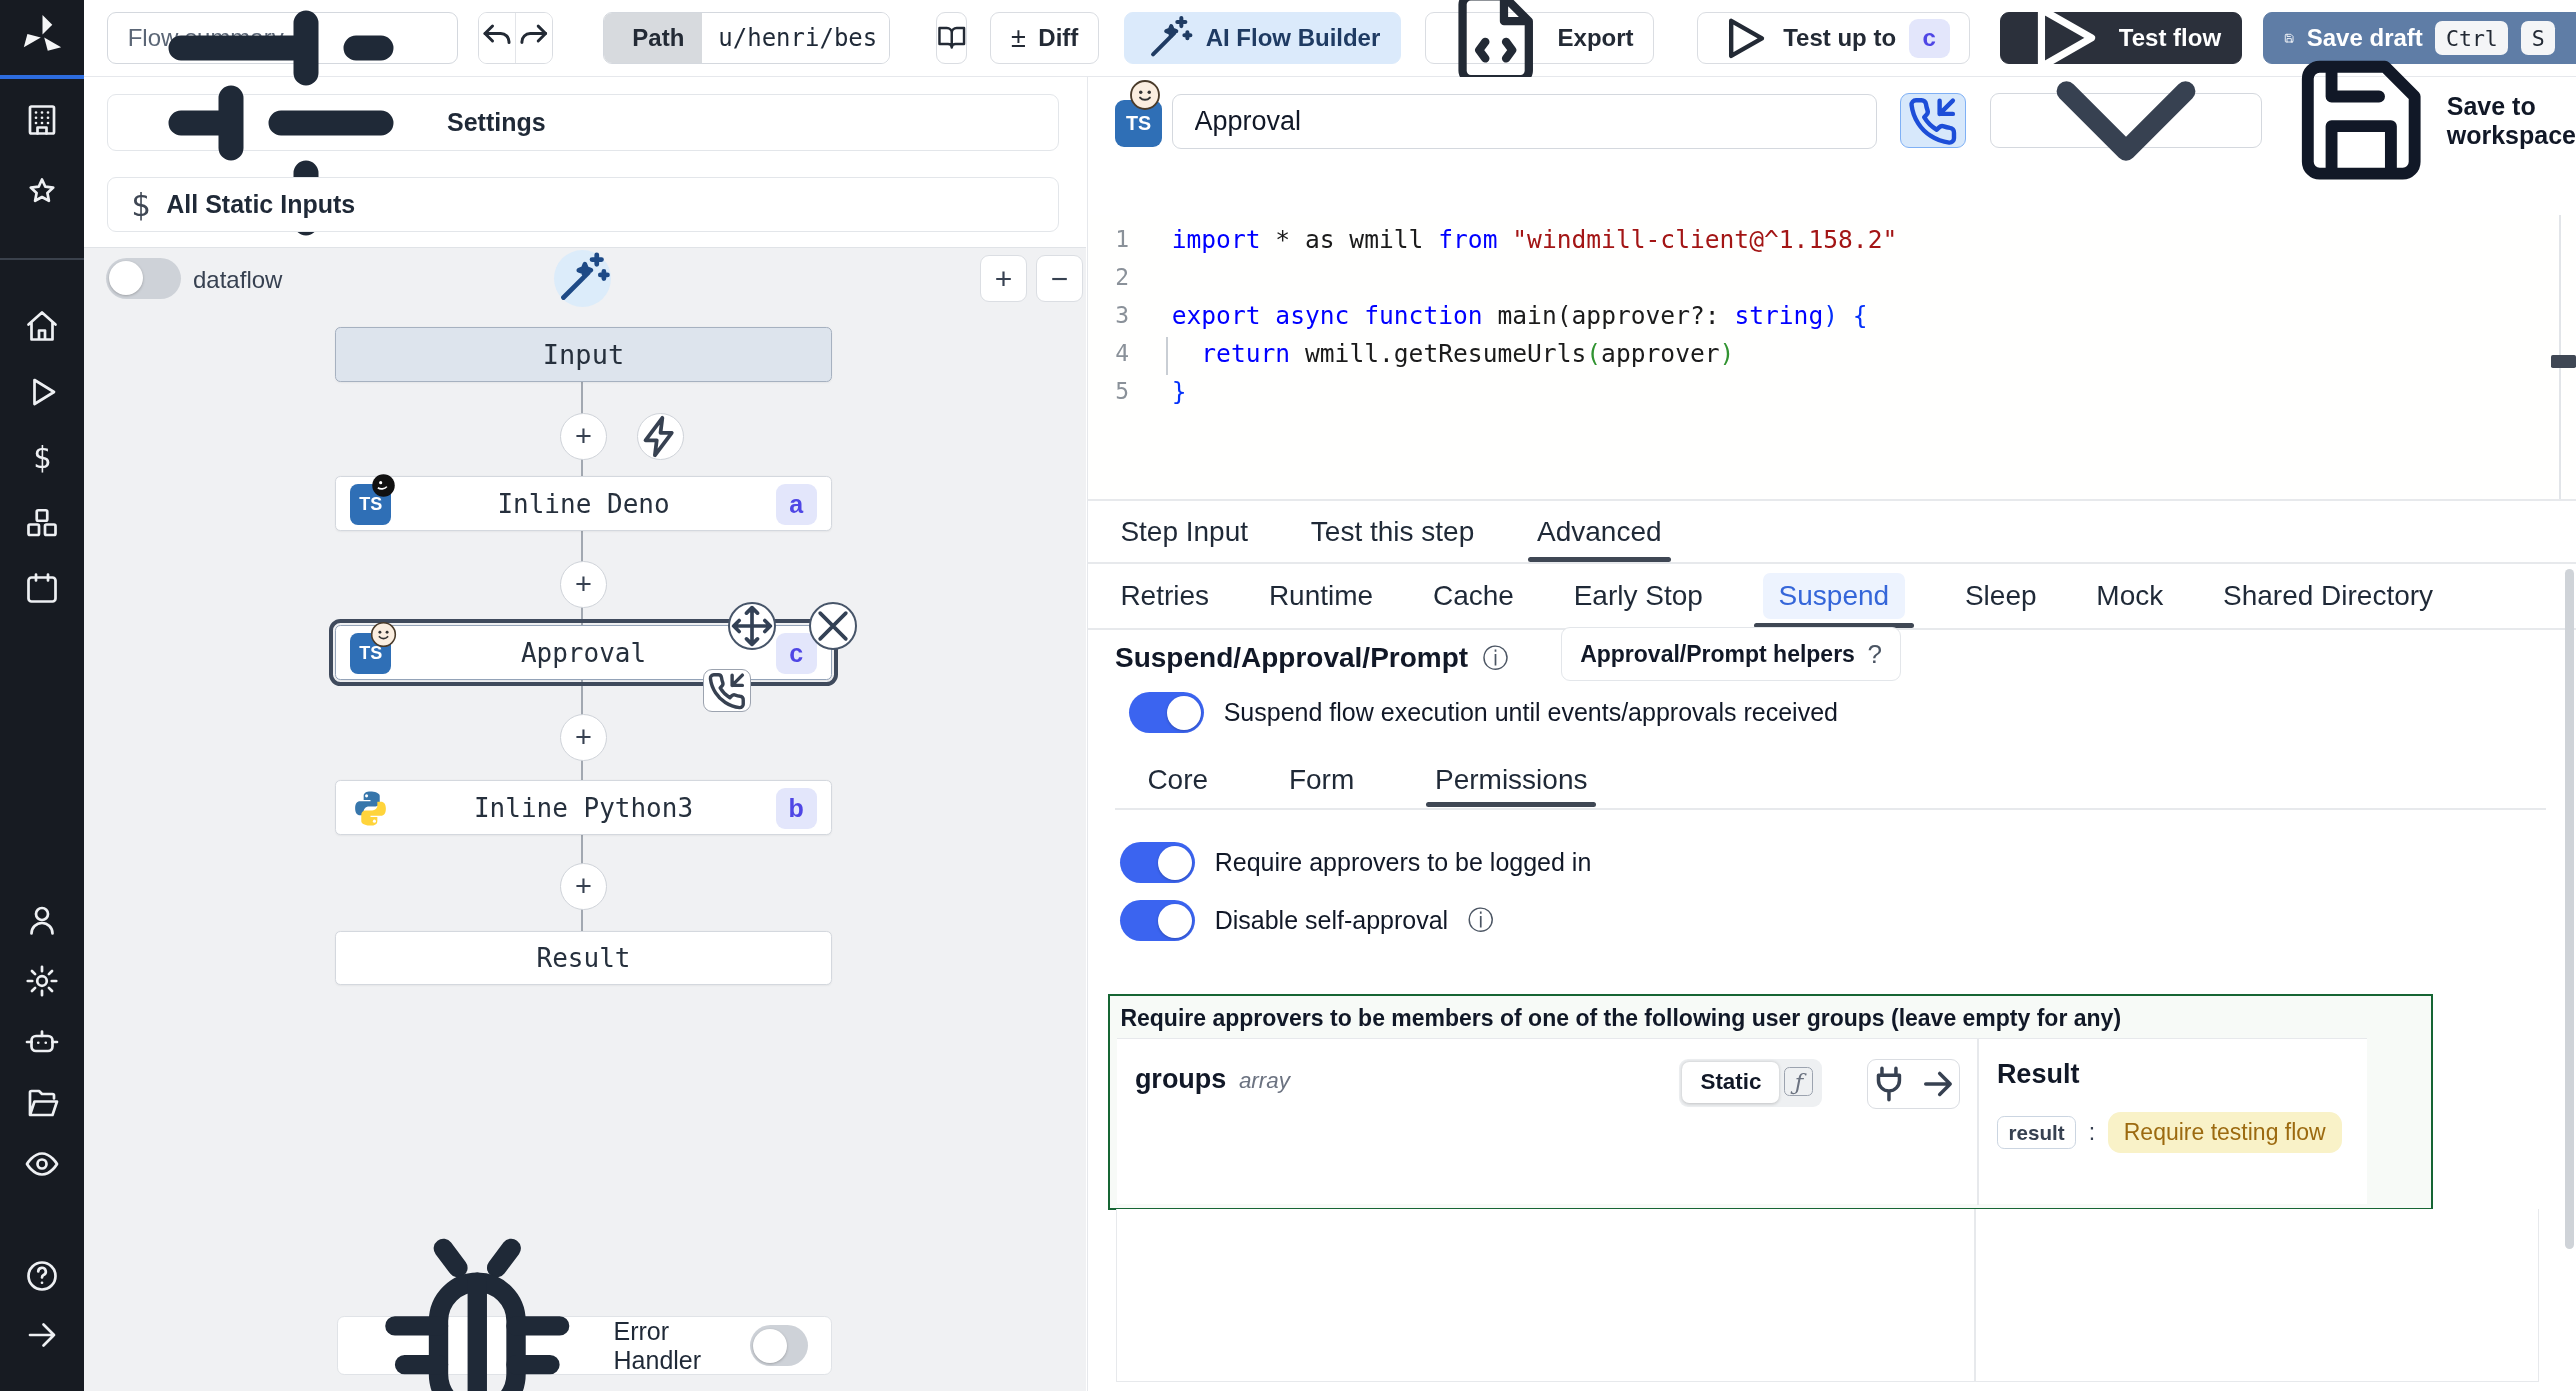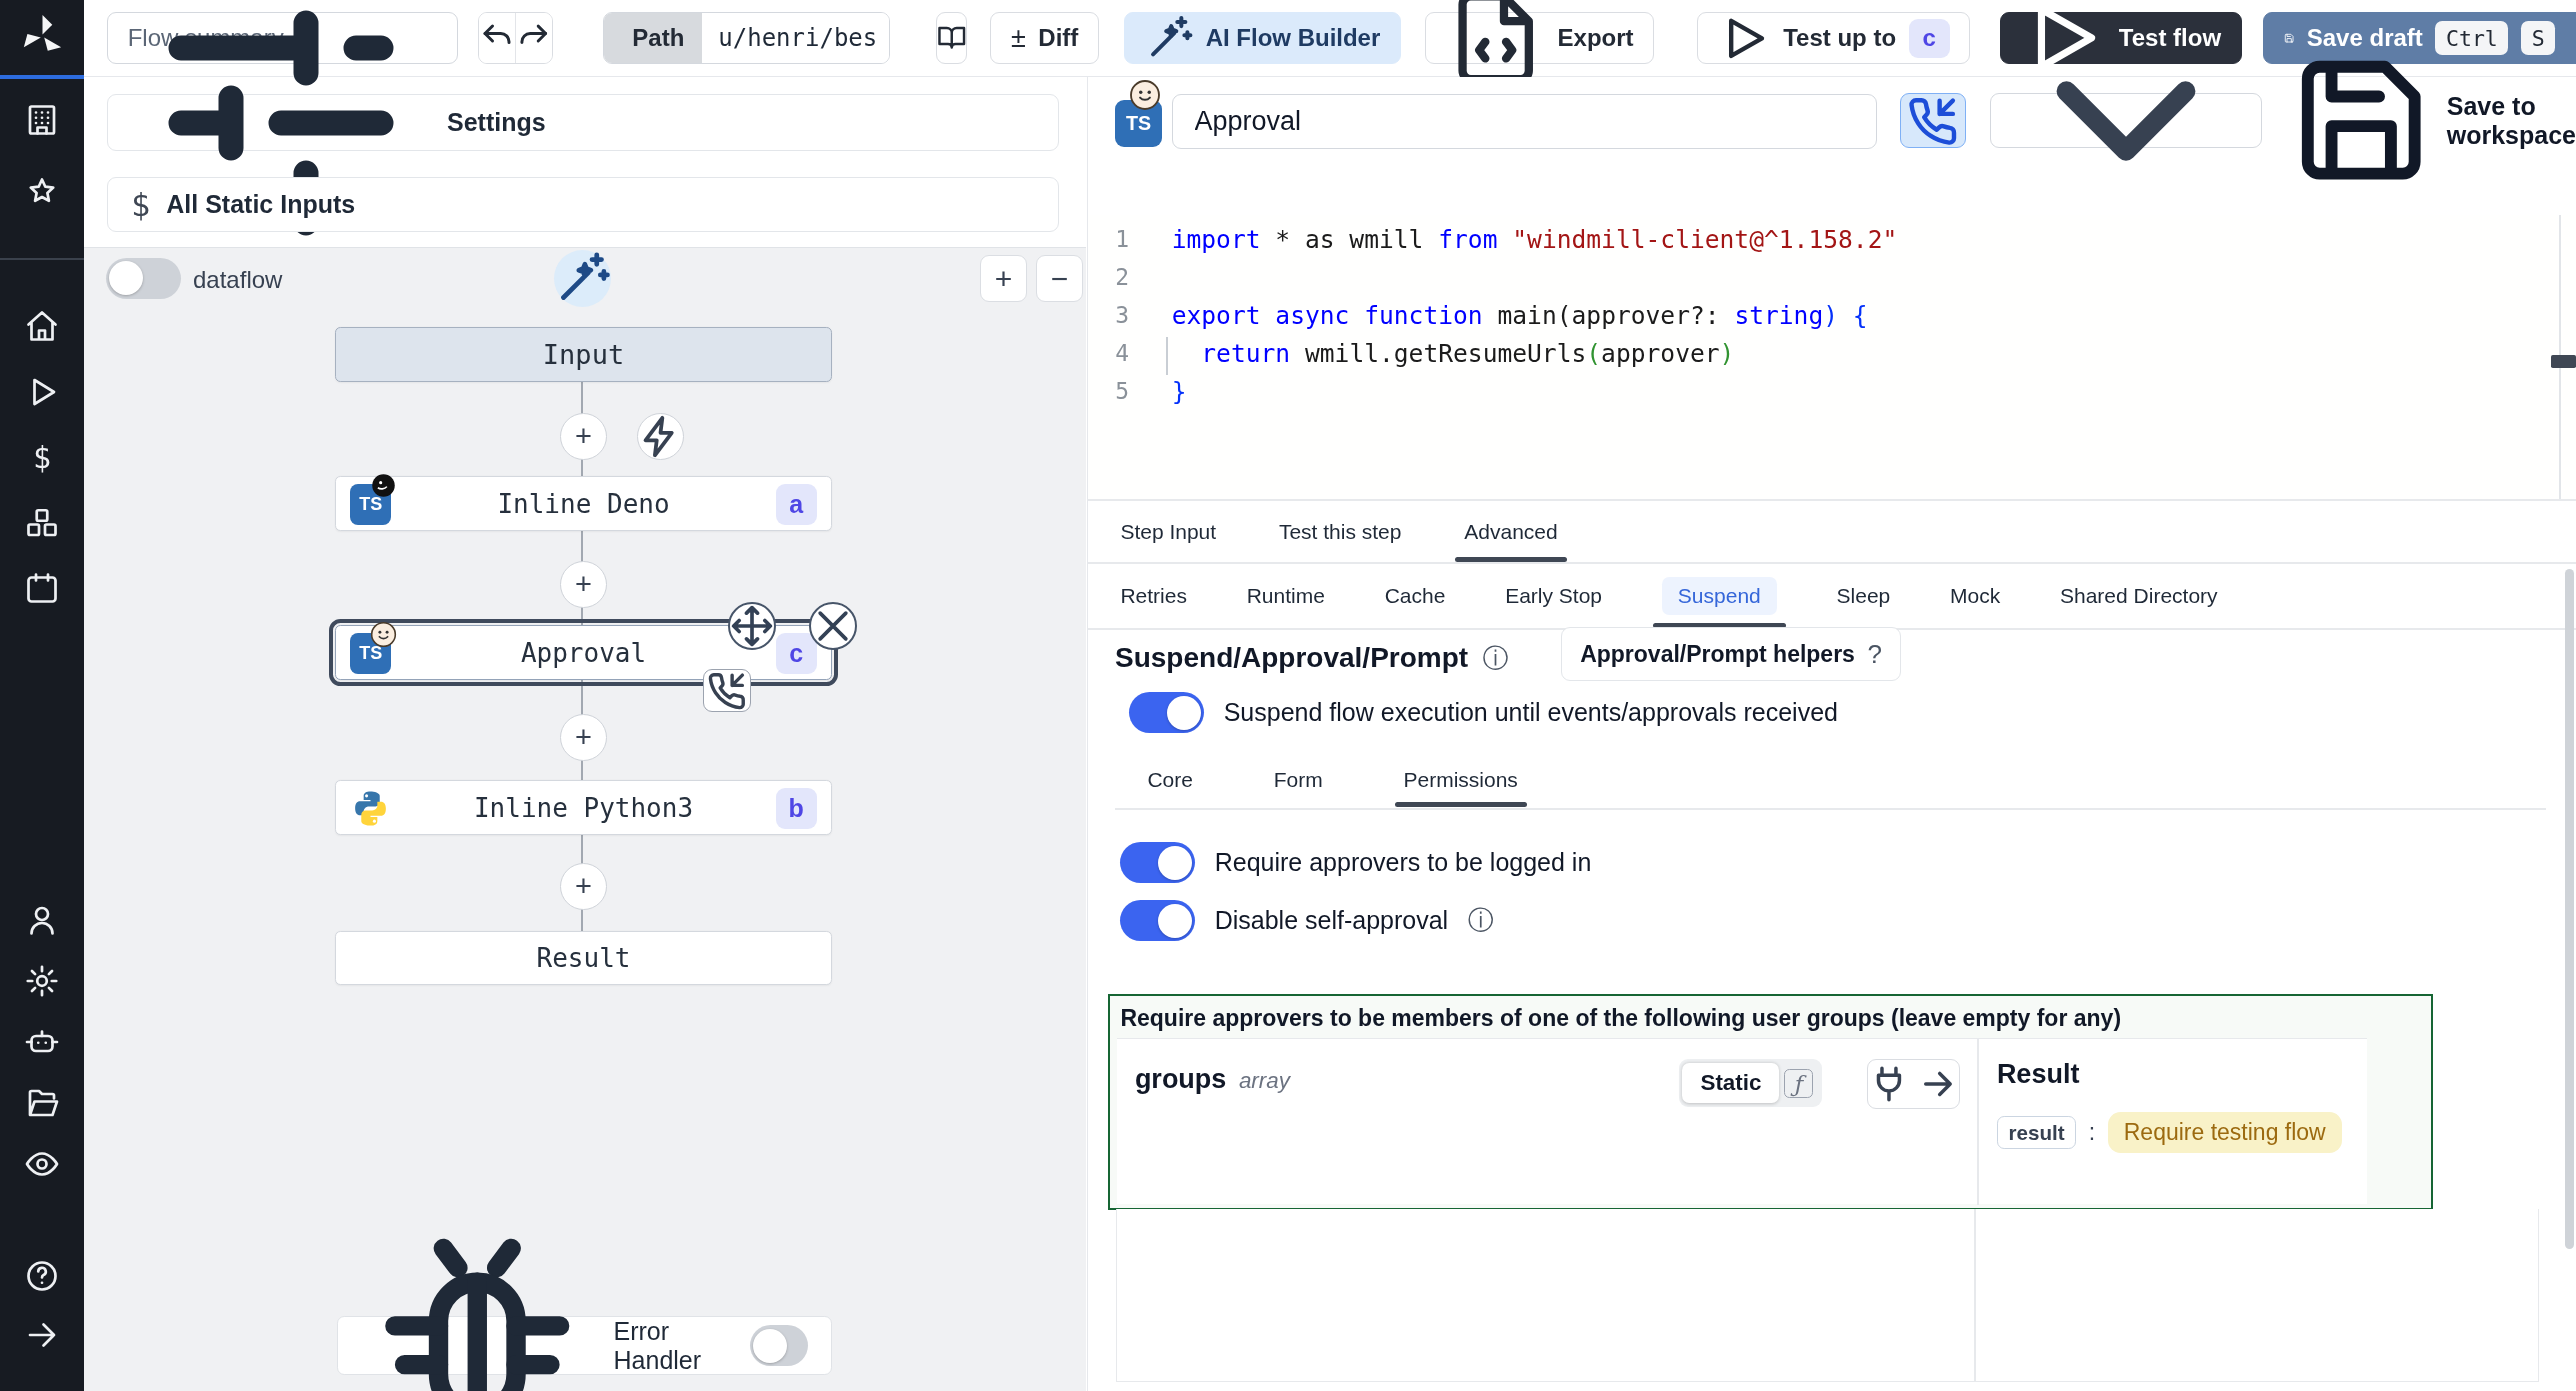--- a/index.html
+++ b/index.html
@@ -109,38 +109,38 @@
 .cl{font-family:"DejaVu Sans Mono",monospace;font-size:24.6px;white-space:pre;padding-left:19.7px}
 .tok-kw{color:#0000ff}.tok-str{color:#a31515}.tok-pl{color:#1b1b1b}.tok-br1{color:#0431fa}.tok-br2{color:#319331}
 .iguide{position:absolute;left:78px;top:122px;width:1.8px;height:38px;background:#c9ced4}
 .ed-vline{position:absolute;left:1471px;top:0;width:1.8px;height:284px;background:#e2e5e9}
 .ed-dash{position:absolute;right:0;top:140px;width:25px;height:13.4px;background:#3f4754;border-radius:1.8px}
 .sep{position:absolute;left:0;width:1488px;height:1.8px;background:#e7e9ec}
 
 .tabrow{position:absolute;left:0;width:1488px;display:flex;align-items:stretch;padding-left:27px}
 .tr1{top:424px;height:61px;gap:52px}
 .tr2{top:487px;height:64px;gap:49px}
-.tab{position:relative;display:flex;align-items:center;font-size:21px;color:#1f2937;padding:0 5.4px;white-space:nowrap}
+.tab{position:relative;display:flex;align-items:center;font-size:28px;color:#1f2937;padding:0 5.4px;white-space:nowrap}
 .tab.active::after{content:'';position:absolute;left:-3.6px;right:-3.6px;bottom:0;height:5.4px;background:#3f4754;border-radius:2.7px}
 .tab.blue{color:#3566d9}
 .tab.blue .pill{background:#edf3fe;border-radius:7.2px;padding:7.2px 16px}
 
 .h-suspend{position:absolute;left:27px;top:556px;height:50px;display:flex;align-items:center;gap:14.3px;font-size:28px;font-weight:700;color:#111827}
 .info-g{font-size:26px;color:#4b5563;font-weight:400}
 .helpers-btn{position:absolute;left:473px;top:550px;width:340px;height:54px;border:1.8px solid #e3e6ea;border-radius:9px;background:#fff;display:flex;align-items:center;justify-content:center;gap:12.5px;font-size:23px;font-weight:700;color:#111827}
 .toggle-row{position:absolute;display:flex;align-items:center;gap:19.7px;font-size:25px;color:#111827}
 .sep2{position:absolute;left:27px;width:1431px;height:1.8px;background:#e7e9ec}
 
 .greenbox{position:absolute;left:19.7px;top:917px;width:1325px;height:216px;border:2.7px solid #166534;background:#f7faf7}
 .gb-title{position:absolute;left:10.7px;top:9px;font-size:23px;font-weight:700;color:#111827;width:1243px}
 .gb-inner{position:absolute;left:7.2px;top:42px;width:1250px;height:166px;background:#fff;border-top:1.8px solid #e7e9ec}
 .gb-vdiv{position:absolute;left:860px;top:0;width:1.8px;height:166px;background:#e7e9ec}
 .f-label{position:absolute;left:18px;top:25px;font-size:27px;font-weight:700;color:#111827}
 .f-type{font-size:22.4px;font-weight:400;font-style:italic;color:#6b7280;margin-left:12.5px}
-.static-ctl{position:absolute;left:562px;top:19.7px;height:48px;background:#eef0f2;border-radius:9px;display:flex;align-items:flex-end;padding:3.6px}
+.static-ctl{position:absolute;left:562px;top:19.7px;height:48px;background:#eef0f2;border-radius:9px;display:flex;align-items:flex-start;padding:3.6px}
 .static-pill{background:#fff;border-radius:7.2px;box-shadow:0 0.9px 3.6px rgba(0,0,0,.2);font-size:22.4px;font-weight:700;color:#111827;padding:7.2px 18px}
 .fn-sq{width:39px;height:39px;display:flex;align-items:center;justify-content:center;color:#6b7280;font-size:23px;font-style:italic;font-family:"DejaVu Serif",serif}
 .fn-sq b{border:1.8px solid #9ca3af;border-radius:5.4px;width:29px;height:29px;display:flex;align-items:center;justify-content:center;font-weight:400}
 .plug-btn{position:absolute;left:750px;top:19.7px;width:93px;height:50px;border:1.8px solid #dadde2;border-radius:9px;background:#fff;display:flex;align-items:center;justify-content:center;gap:7.2px;color:#374151}
 .plug-btn svg{width:23px;height:23px}
 .g-input{position:absolute;left:18px;top:86px;width:830px;height:64px;border:1.8px solid #d4d8de;border-radius:9px;background:#fff;display:flex;align-items:center;gap:14.3px;padding:0 14.3px}
 .sort-ic{color:#374151}
 .sort-ic svg{width:23px;height:23px}
 .chip{display:flex;align-items:center;gap:10.7px;background:#d7dade;border-radius:7.2px;padding:7.2px 14.3px;font-size:24px;color:#1f2937}
 .chip .x{font-size:21.5px;color:#374151}

